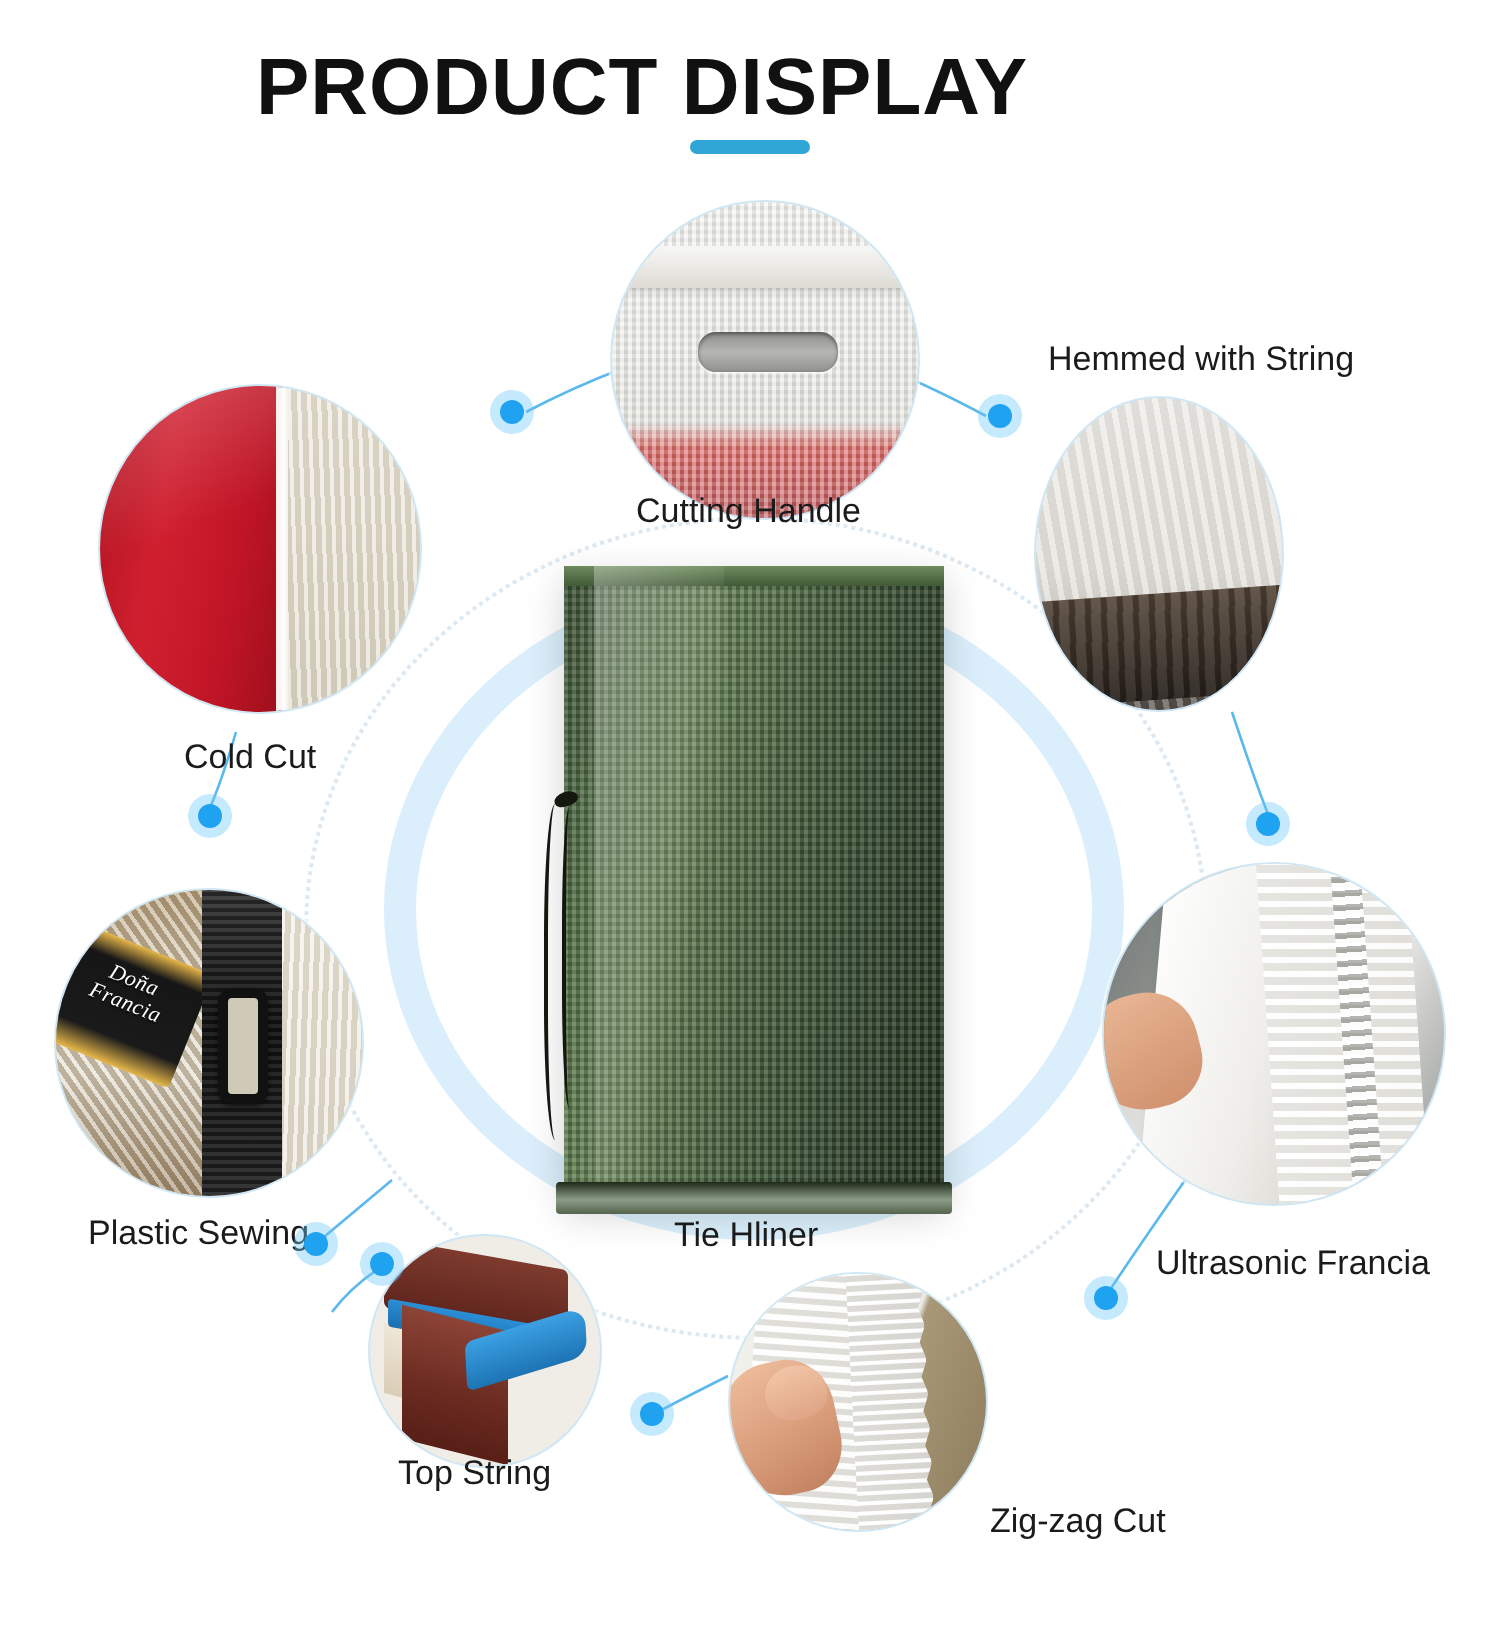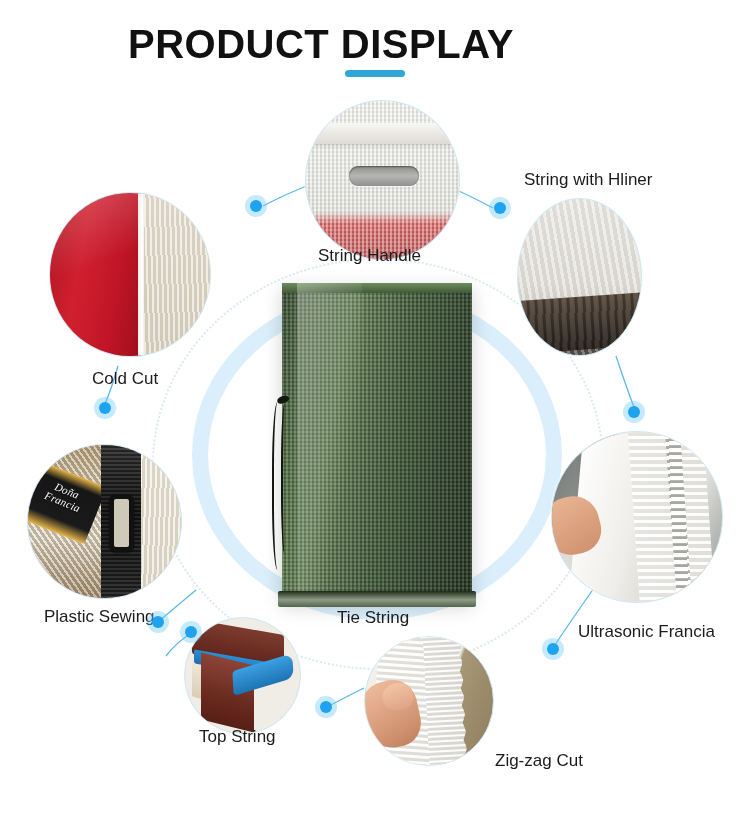--- a/index.html
+++ b/index.html
@@ -307,27 +307,27 @@
   </svg>
 
   <div class="feat">
     <div class="photo art-cut-handle" style="left:305px; top:100px; width:155px; height:160px;">
       <div class="inner">
         <div class="weave"></div>
         <div class="topfold"></div>
         <div class="slot"></div>
       </div>
     </div>
-    <div class="caption" style="left:318px; top:246px;">String Handle</div>
+    <div class="caption" style="left:318px; top:246px;">Cutting Handle</div>
     <div class="dot" style="left: 250px; top: 200px; background: rgb(31, 162, 240);"></div>
     <div class="dot" style="left: 494px; top: 202px; background: rgb(31, 162, 240);"></div>
   </div>
 
   <div class="feat">
-    <div class="caption" style="left:524px; top:170px;">String with Hliner</div>
+    <div class="caption" style="left:524px; top:170px;">Hemmed with String</div>
     <div class="photo art-hemmed" style="left:517px; top:198px; width:125px; height:158px;">
       <div class="inner">
         <div class="sheen"></div>
         <div class="wood"></div>
       </div>
     </div>
     <div class="dot" style="left: 628px; top: 406px; background: rgb(31, 162, 240);"></div>
   </div>
 
   <div class="feat">
@@ -401,16 +401,16 @@
 
   <div class="feat">
     <div class="bag" style="left:282px; top:283px; width:190px; height:318px;">
       <div class="topedge"></div>
       <div class="gloss"></div>
       <div class="bottomseam"></div>
     </div>
     <div class="tieknot" style="left:277px; top:396px;"></div>
     <div class="tie" style="left:272px; top:402px; width:14px; height:168px;"></div>
     <div class="tie" style="left:281px; top:404px; width:9px; height:150px;"></div>
-    <div class="caption" style="left:337px; top:608px;">Tie String</div>
+    <div class="caption" style="left:337px; top:608px;">Tie Hliner</div>
   </div>
 
 </div>
 
 </body></html>

